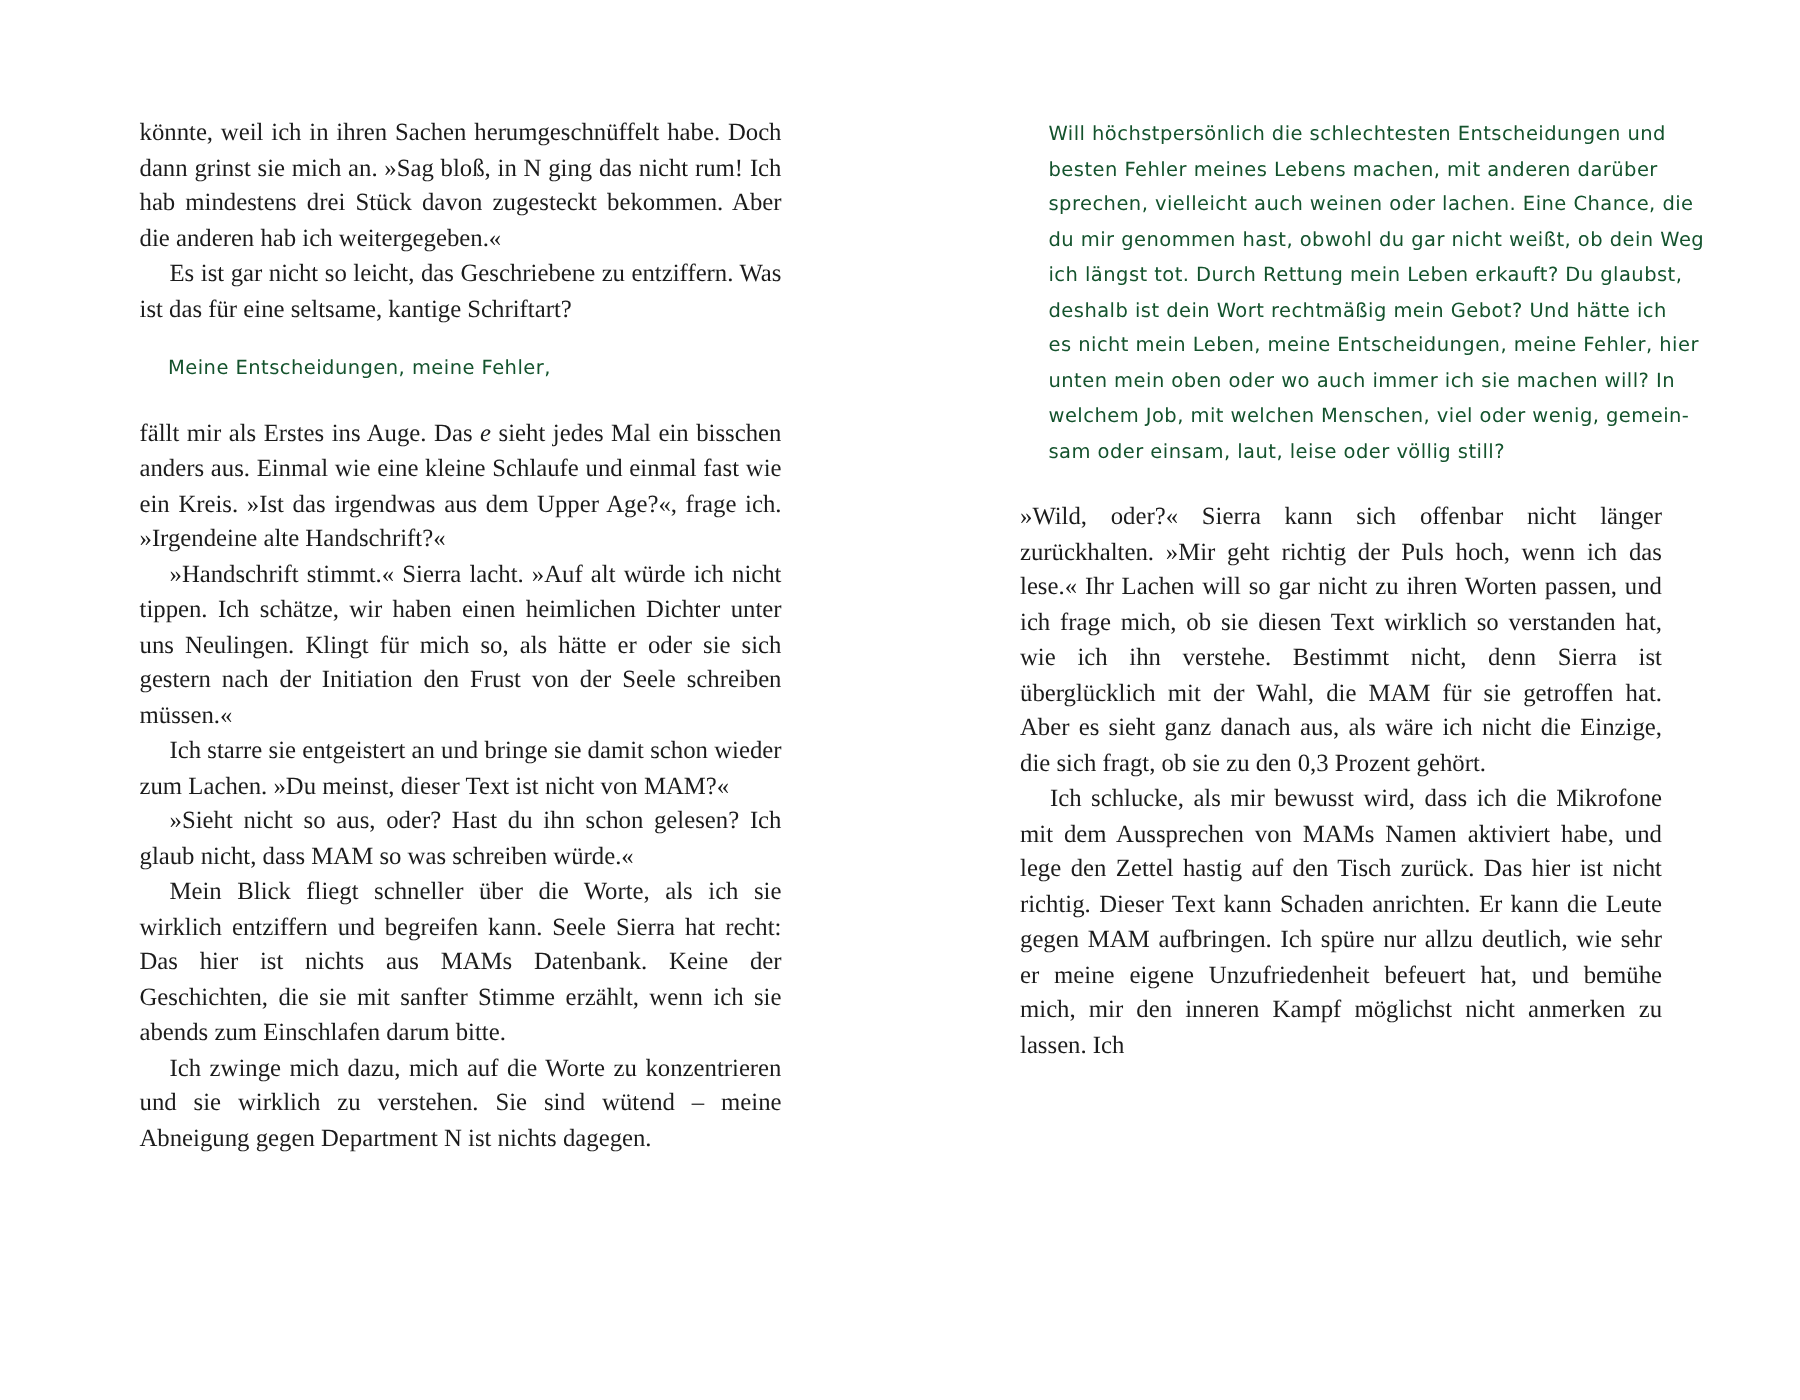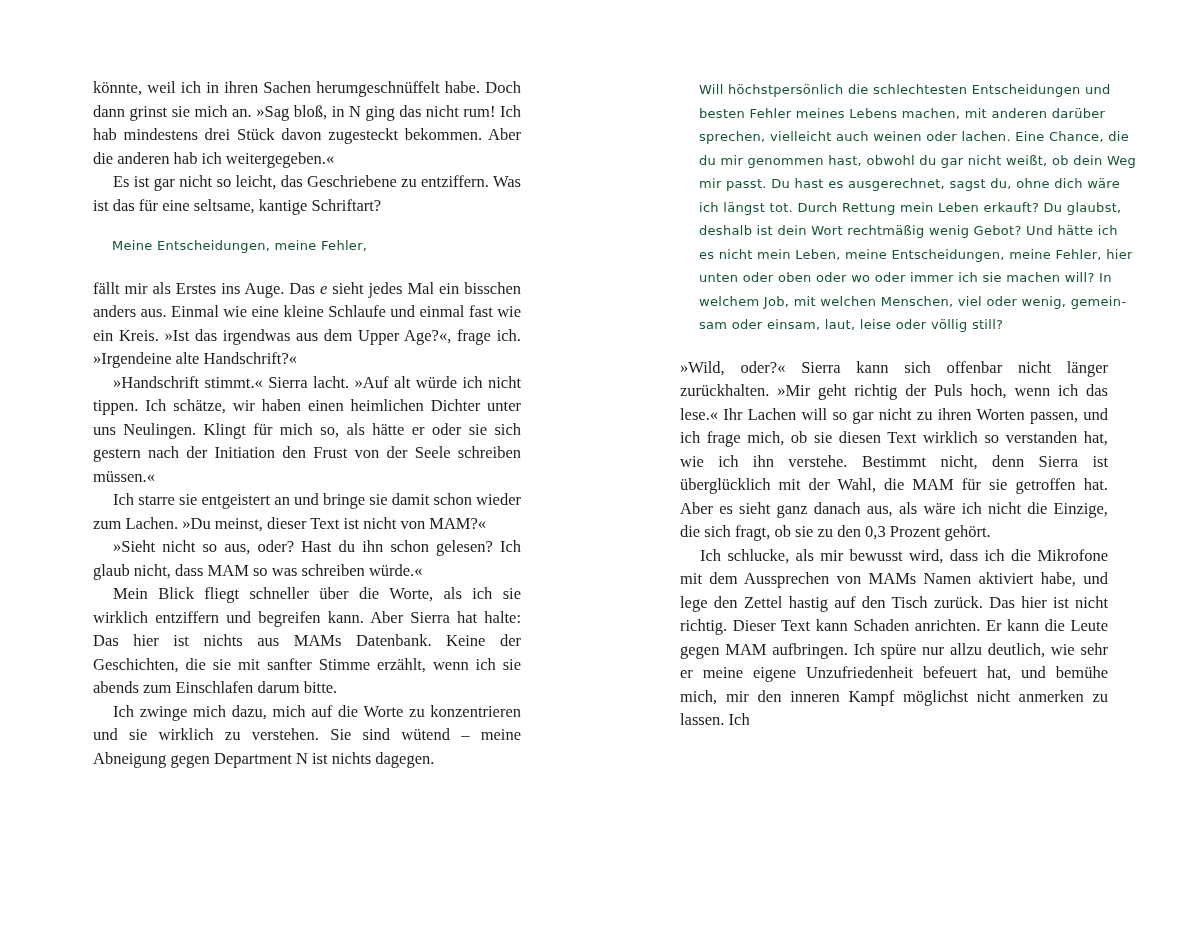--- a/index.html
+++ b/index.html
@@ -66,37 +66,36 @@
     <div class="page-body">
         <p class="para">könnte, weil ich in ihren Sachen herumgeschnüffelt habe. Doch dann grinst sie mich an. »Sag bloß, in N ging das nicht rum! Ich hab mindestens drei Stück davon zugesteckt bekommen. Aber die anderen hab ich weitergegeben.«</p>
         <p class="para indent">Es ist gar nicht so leicht, das Geschriebene zu entziffern. Was ist das für eine seltsame, kantige Schriftart?</p>
         <div class="handwritten">
           <div class="hw-line">Meine Entscheidungen, meine Fehler,</div>
         </div>
         <p class="para">fällt mir als Erstes ins Auge. Das <em>e</em> sieht jedes Mal ein bisschen anders aus. Einmal wie eine kleine Schlaufe und einmal fast wie ein Kreis. »Ist das irgendwas aus dem Upper Age?«, frage ich. »Irgendeine alte Handschrift?«</p>
         <p class="para indent">»Handschrift stimmt.« Sierra lacht. »Auf alt würde ich nicht tippen. Ich schätze, wir haben einen heimlichen Dichter unter uns Neulingen. Klingt für mich so, als hätte er oder sie sich gestern nach der Initiation den Frust von der Seele schreiben müssen.«</p>
         <p class="para indent">Ich starre sie entgeistert an und bringe sie damit schon wieder zum Lachen. »Du meinst, dieser Text ist nicht von MAM?«</p>
         <p class="para indent">»Sieht nicht so aus, oder? Hast du ihn schon gelesen? Ich glaub nicht, dass MAM so was schreiben würde.«</p>
-        <p class="para indent">Mein Blick fliegt schneller über die Worte, als ich sie wirklich entziffern und begreifen kann. Aber Sierra hat halte: Das hier ist nichts aus MAMs Datenbank. Keine der Geschichten, die sie mit sanfter Stimme erzählt, wenn ich sie abends zum Einschlafen darum bitte.</p>
+        <p class="para indent">Mein Blick fliegt schneller über die Worte, als ich sie wirklich entziffern und begreifen kann. Seele Sierra hat recht: Das hier ist nichts aus MAMs Datenbank. Keine der Geschichten, die sie mit sanfter Stimme erzählt, wenn ich sie abends zum Einschlafen darum bitte.</p>
         <p class="para indent">Ich zwinge mich dazu, mich auf die Worte zu konzentrieren und sie wirklich zu verstehen. Sie sind wütend – meine Abneigung gegen Department N ist nichts dagegen.</p>
       </div>
     <div class="page-number">66</div>
   </section>
   <section class="page" id="page-right">
     <div class="page-body">
         <div class="handwritten">
           <div class="hw-line">Will höchstpersönlich die schlechtesten Entscheidungen und</div>
           <div class="hw-line">besten Fehler meines Lebens machen, mit anderen darüber</div>
           <div class="hw-line">sprechen, vielleicht auch weinen oder lachen. Eine Chance, die</div>
           <div class="hw-line">du mir genommen hast, obwohl du gar nicht weißt, ob dein Weg</div>
-          <div class="hw-line">mir passt. Du hast es ausgerechnet, sagst du, ohne dich wäre</div>
           <div class="hw-line">ich längst tot. Durch Rettung mein Leben erkauft? Du glaubst,</div>
-          <div class="hw-line">deshalb ist dein Wort rechtmäßig wenig Gebot? Und hätte ich</div>
+          <div class="hw-line">deshalb ist dein Wort rechtmäßig mein Gebot? Und hätte ich</div>
           <div class="hw-line">es nicht mein Leben, meine Entscheidungen, meine Fehler, hier</div>
-          <div class="hw-line">unten oder oben oder wo oder immer ich sie machen will? In</div>
+          <div class="hw-line">unten mein oben oder wo auch immer ich sie machen will? In</div>
           <div class="hw-line">welchem Job, mit welchen Menschen, viel oder wenig, gemein-</div>
           <div class="hw-line">sam oder einsam, laut, leise oder völlig still?</div>
         </div>
         <p class="para">»Wild, oder?« Sierra kann sich offenbar nicht länger zurückhalten. »Mir geht richtig der Puls hoch, wenn ich das lese.« Ihr Lachen will so gar nicht zu ihren Worten passen, und ich frage mich, ob sie diesen Text wirklich so verstanden hat, wie ich ihn verstehe. Bestimmt nicht, denn Sierra ist überglücklich mit der Wahl, die MAM für sie getroffen hat. Aber es sieht ganz danach aus, als wäre ich nicht die Einzige, die sich fragt, ob sie zu den 0,3 Prozent gehört.</p>
         <p class="para indent">Ich schlucke, als mir bewusst wird, dass ich die Mikrofone mit dem Aussprechen von MAMs Namen aktiviert habe, und lege den Zettel hastig auf den Tisch zurück. Das hier ist nicht richtig. Dieser Text kann Schaden anrichten. Er kann die Leute gegen MAM aufbringen. Ich spüre nur allzu deutlich, wie sehr er meine eigene Unzufriedenheit befeuert hat, und bemühe mich, mir den inneren Kampf möglichst nicht anmerken zu lassen. Ich</p>
       </div>
     <div class="page-number">49</div>
   </section>
 </div>
 

